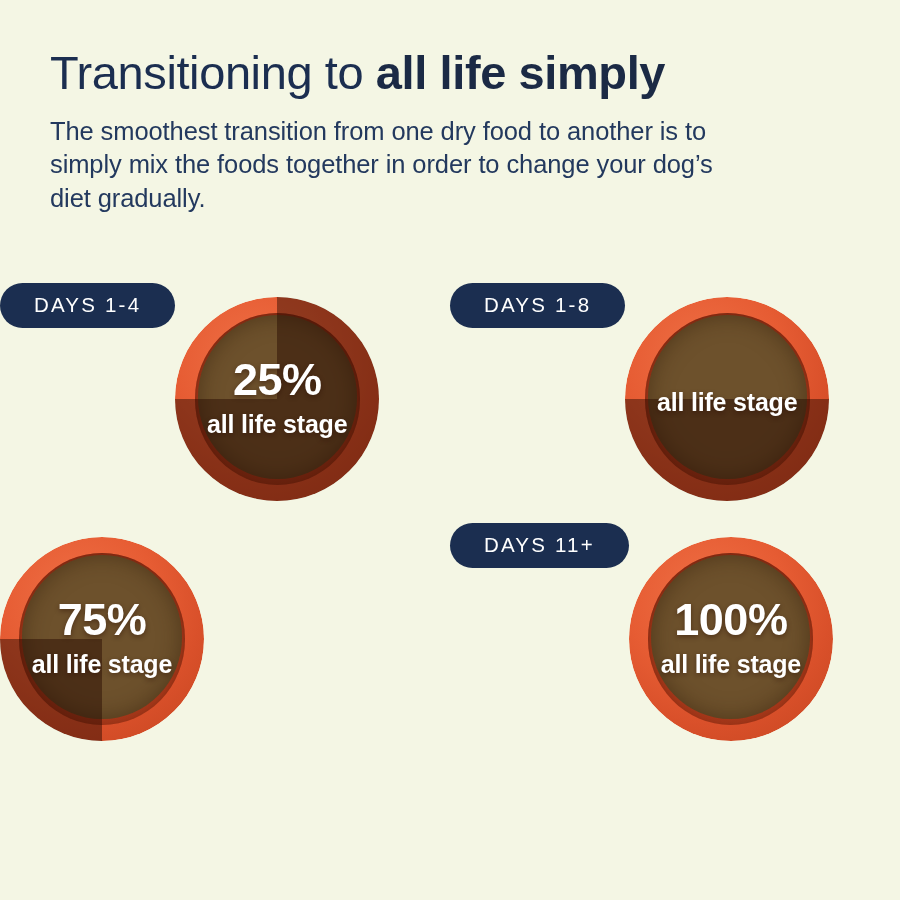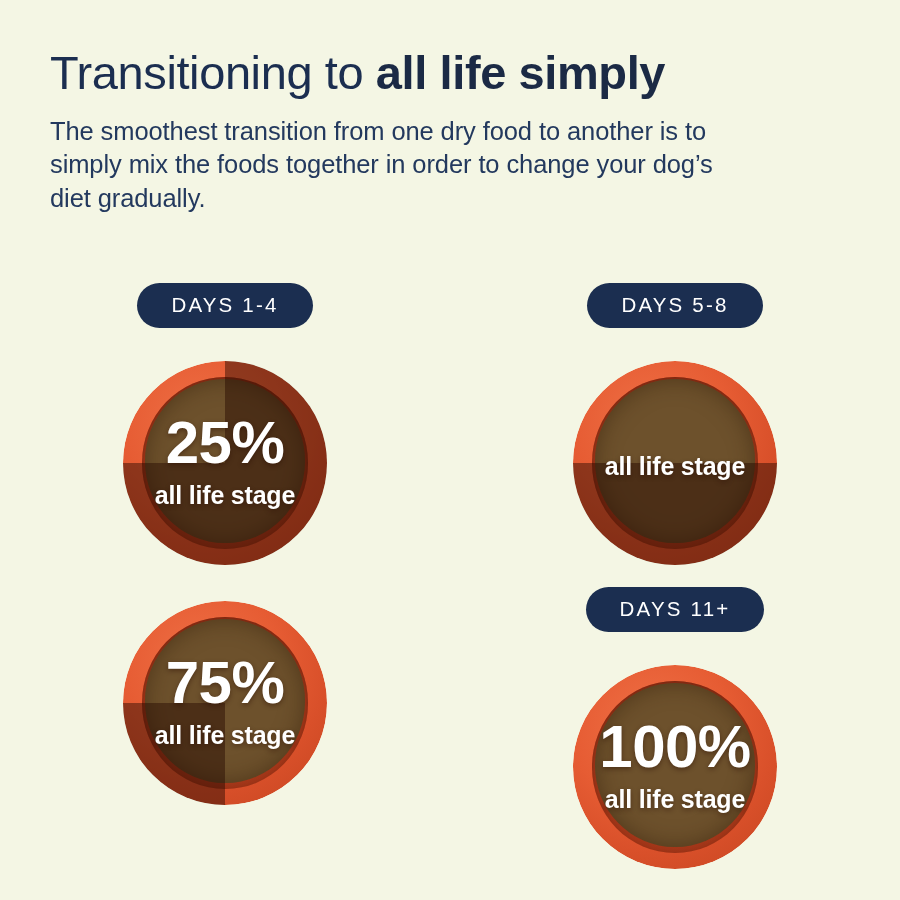--- a/index.html
+++ b/index.html
@@ -52,23 +52,22 @@
     width: 900px;
   }
   .row {
     display: flex;
     width: 900px;
   }
   .row + .row { margin-top: 22px; }
   .cell {
     width: 450px;
     display: flex;
-    flex-direction: column;
-    align-items: center;
-    gap: 19px;
+    flex-direction: row;
+    align-items: flex-start;
   }
 
   
   .badge {
     background: #1b2e50;
     color: #ffffff;
     border-radius: 999px;
     font-size: 20.5px;
     letter-spacing: 2.2px;
     font-weight: 400;
@@ -185,21 +184,21 @@
   .labels {
     position: absolute;
     left: 0;
     right: 0;
     top: 50%;
     transform: translateY(-52%);
     text-align: center;
     pointer-events: none;
   }
   .pct {
-    font-size: 60px;
+    font-size: 45px;
     font-weight: 700;
     color: #ffffff;
     line-height: 1.0;
     letter-spacing: -0.5px;
     text-shadow: 0 2px 5px rgba(40,12,0,0.45);
   }
   .pct-sub {
     margin-top: 9px;
     font-size: 25px;
     font-weight: 700;
@@ -238,21 +237,21 @@
           </div>
         </div>
         <div class="labels">
           <div class="pct">25%</div>
           <div class="pct-sub">all life stage</div>
         </div>
       </div>
     </div>
 
     <div class="cell">
-      <div class="badge">DAYS 5-8</div>
+      <div class="badge">DAYS 1-8</div>
       <div class="bowl-wrap" data-dark="50">
         <div class="bowl">
           <div class="rim"></div>
           <div class="well"></div>
           <div class="kibble"></div>
           <div class="shade">
 
             <i class="q-br"></i>
             <i class="q-bl"></i>
 

